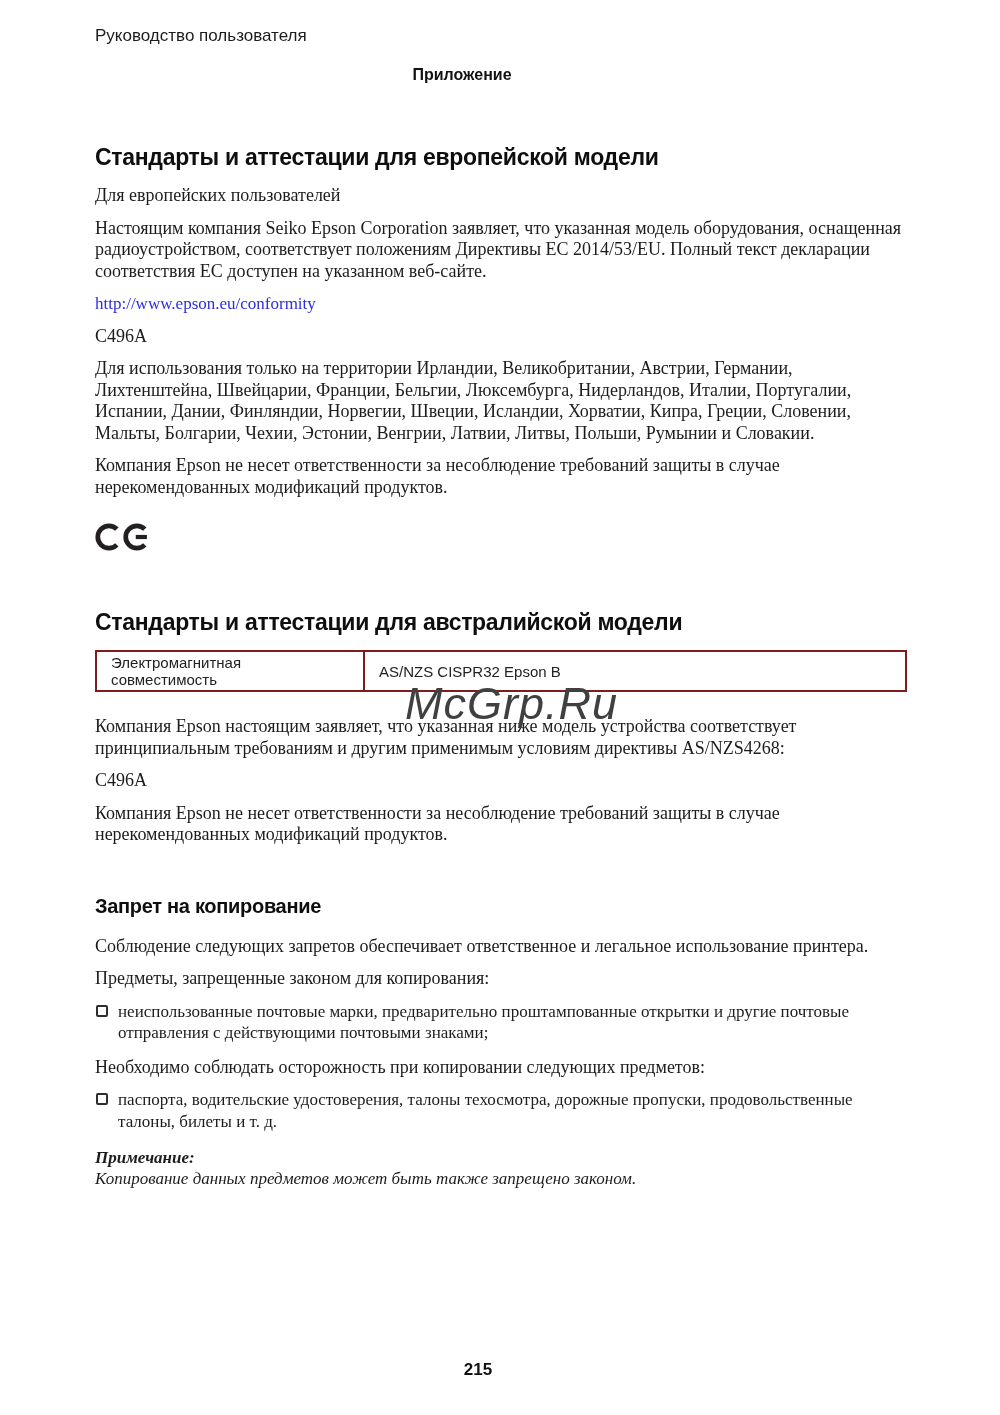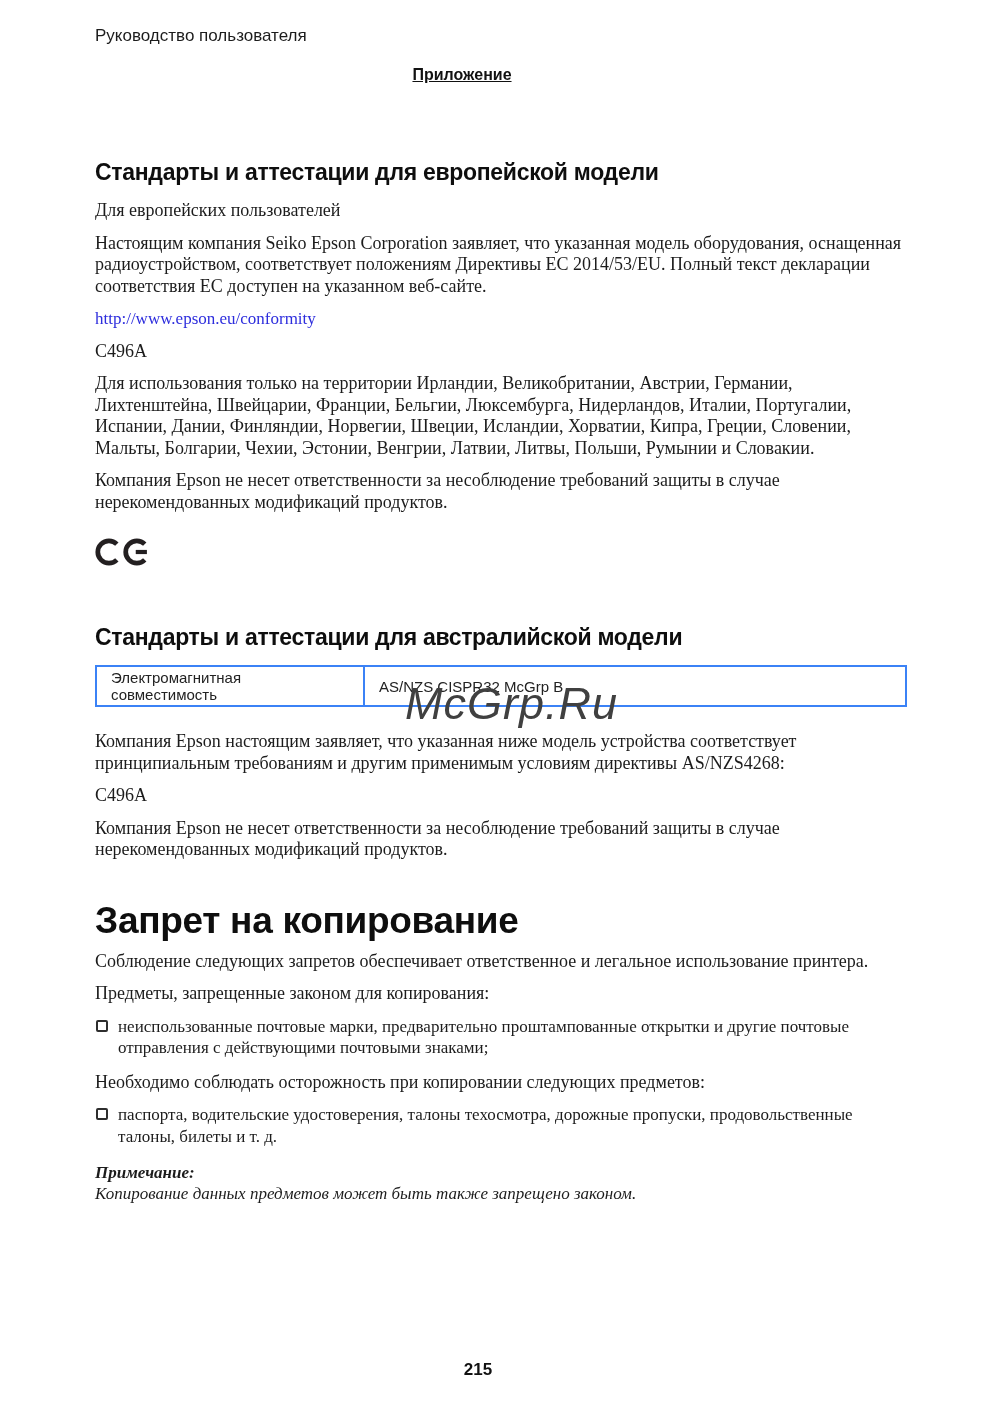--- a/index.html
+++ b/index.html
@@ -11,50 +11,50 @@
   }
   .hdr-left {
     position:absolute; left:95px; top:26px;
     font-family:"Liberation Sans", sans-serif;
     font-size:17px; color:#1c1c1c;text-align:right;
   }
   .hdr-center {
     position:absolute; left:0; top:66px; width:924px;
     text-align:center;
     font-family:"Liberation Sans", sans-serif;
-    font-weight:bold; font-size:16px; color:#111;text-decoration:underline;
+    font-weight:bold; font-size:16px; color:#111;
   }
   .content {
-    position:absolute; left:95px; top:158px; width:812px;
+    position:absolute; left:95px; top:143px; width:812px;
   }
   h2.sec {
     font-family:"Liberation Sans", sans-serif;
     font-weight:bold; font-size:23px; letter-spacing:-0.3px;
     color:#0e0e0e; line-height:28px; margin-bottom:14px;
   }
   h1.sec {
     font-family:"Liberation Sans", sans-serif;
-    font-weight:bold; font-size:37px; letter-spacing:-0.3px;
+    font-weight:bold; font-size:20px; letter-spacing:-0.3px;
     color:#0e0e0e; line-height:32px; margin-bottom:14px;
   }
   p.body {
     font-size:18px; line-height:21.5px; margin-bottom:11px;
     color:#1c1c1c;
   }
   a.link {
     color:#2d2ddd; text-decoration:none;
     font-size:17px; line-height:21.5px;
   }
   .link-row { margin-bottom:11px; }
   .ce-wrap { margin-top:16px; margin-bottom:44px; }
   .spec-table {
     width:100%; border-collapse:collapse; margin-top:13px; margin-bottom:24px;
   }
   .spec-table td {
-    border:2px solid #3b82f6;
+    border:2px solid #7f1d1d;
     font-family:"Liberation Sans", sans-serif;
     font-size:15px; color:#222;
     height:37px; vertical-align:middle; padding:2px 14px;
   }
   .spec-table td.c1 { width:268px; }
   .mt44 { margin-top:44px; }
   .bullet-row {
     display:flex; align-items:flex-start;
     font-size:17px; line-height:21.5px; margin-bottom:11px; margin-top:1px;
   }
@@ -109,21 +109,21 @@
       <path d="M 178.3 21.7 A 40 40 0 1 0 178.3 78.3" fill="none" stroke="#231f20" stroke-width="17"></path>
       <path d="M 146 50 H 186" fill="none" stroke="#231f20" stroke-width="15"></path>
     </svg>
   </div>
 
   <h2 class="sec">Стандарты и аттестации для австралийской модели</h2>
   <table class="spec-table">
     <tbody>
       <tr>
         <td class="c1">Электромагнитная совместимость</td>
-        <td>AS/NZS CISPR32 McGrp B</td>
+        <td>AS/NZS CISPR32 Epson B</td>
       </tr>
     </tbody>
   </table>
   <p class="body">Компания Epson настоящим заявляет, что указанная ниже модель устройства соответствует принципиальным требованиям и другим применимым условиям директивы AS/NZS4268:</p>
   <p class="body">C496A</p>
   <p class="body">Компания Epson не несет ответственности за несоблюдение требований защиты в случае нерекомендованных модификаций продуктов.</p>
 
   <h1 class="sec mt44">Запрет на копирование</h1>
   <p class="body">Соблюдение следующих запретов обеспечивает ответственное и легальное использование принтера.</p>
   <p class="body">Предметы, запрещенные законом для копирования:</p>

